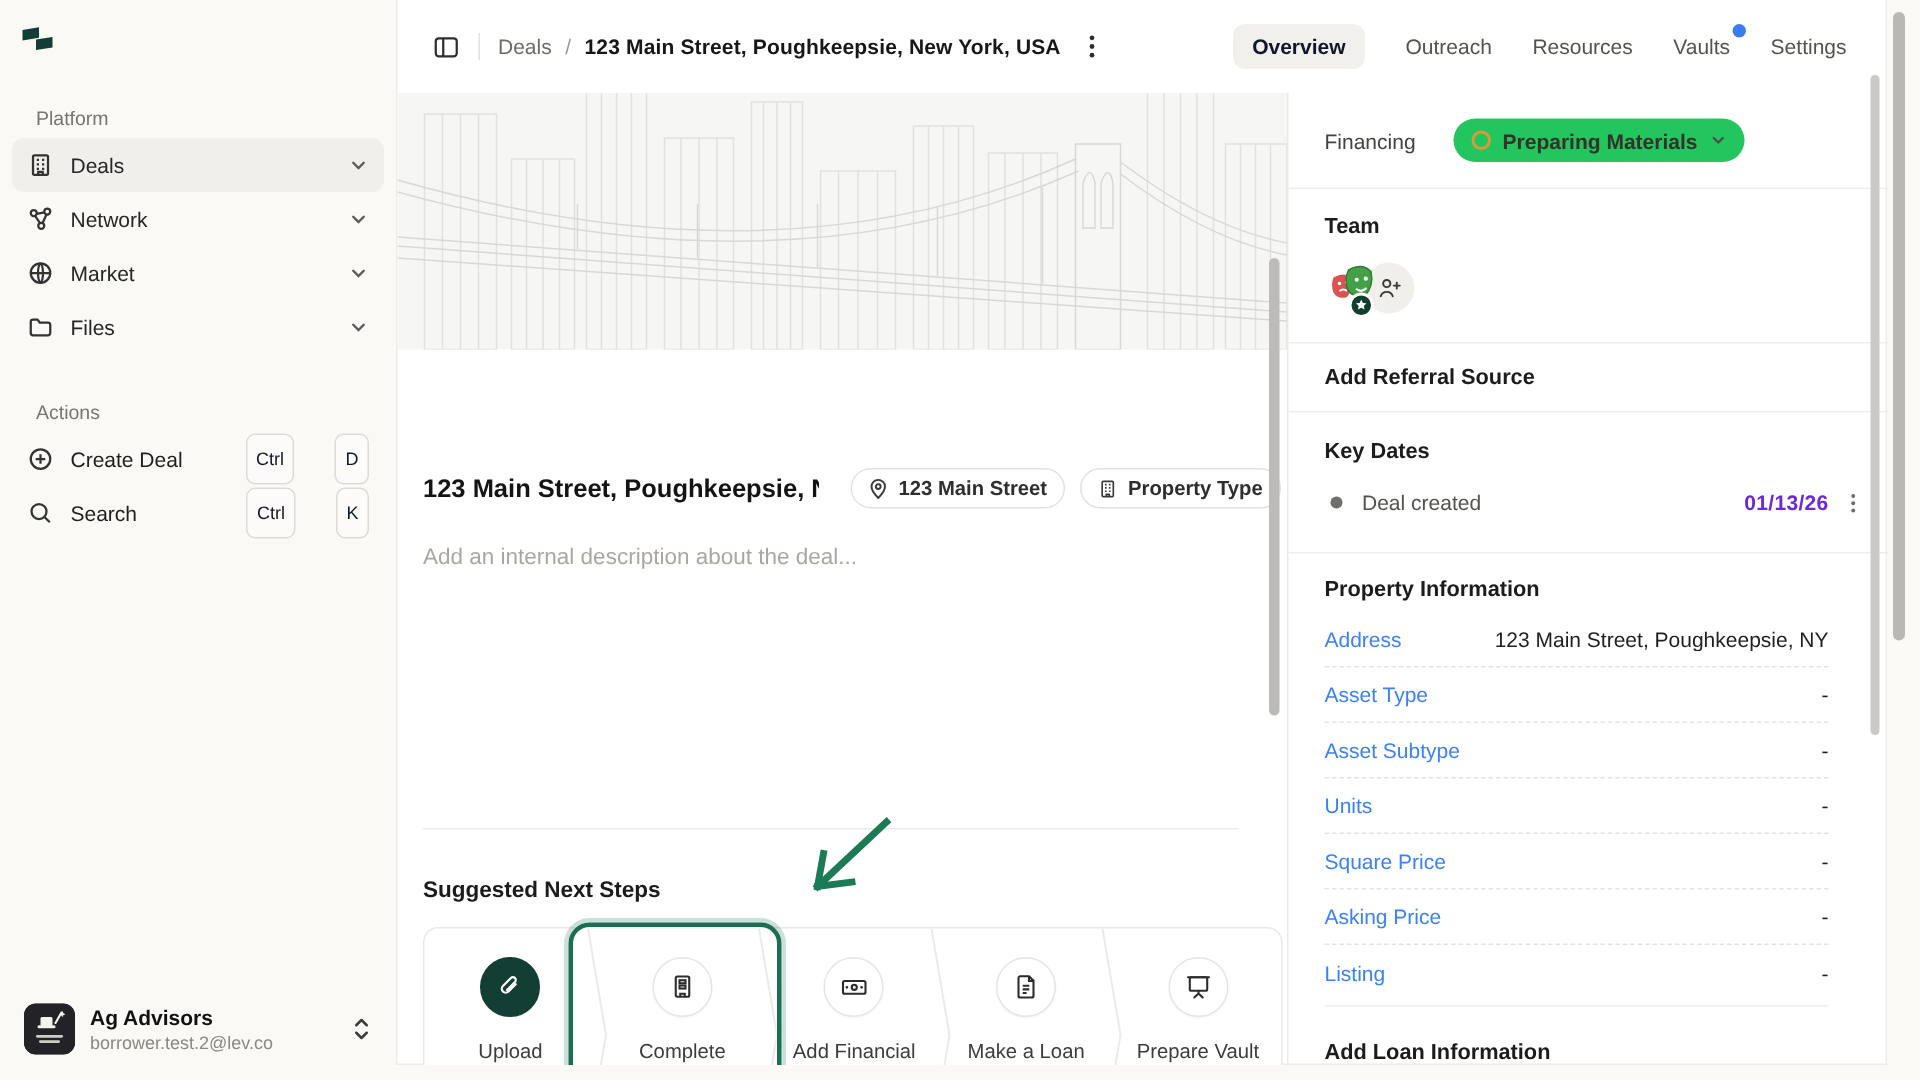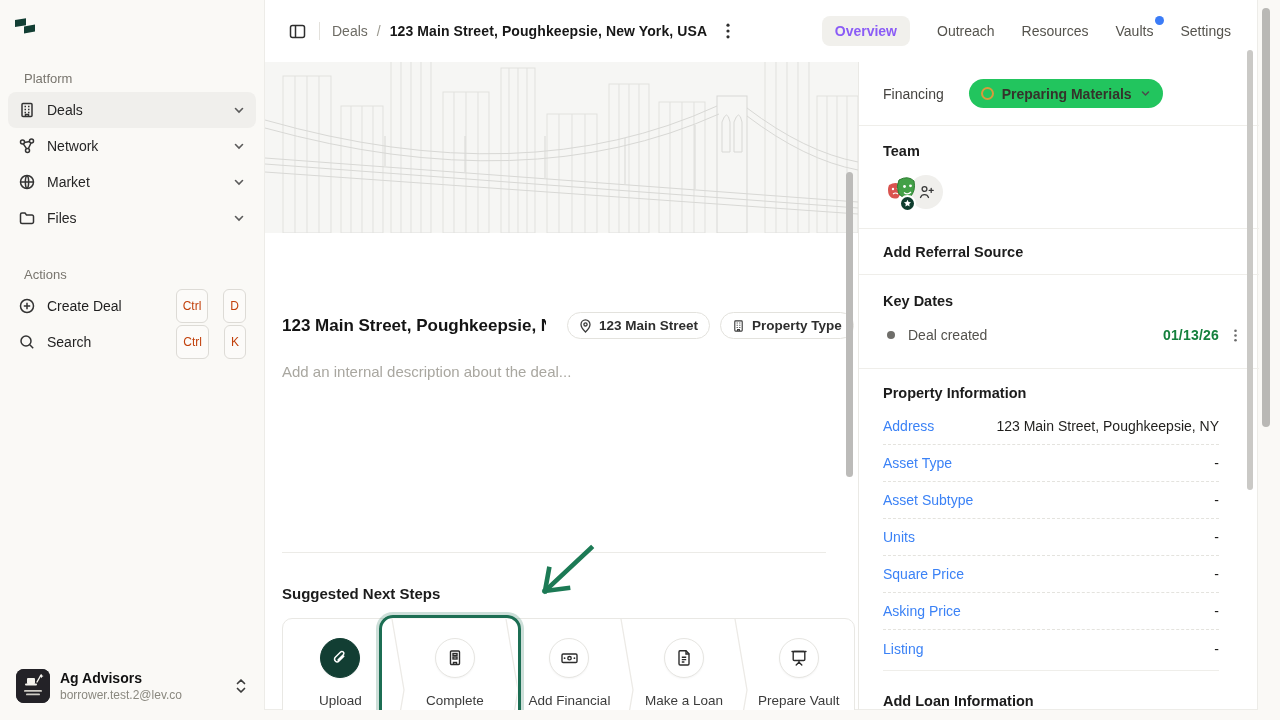--- a/index.html
+++ b/index.html
@@ -13,39 +13,39 @@
   .side-section-label { position:absolute; left:24px; font-size:13px; color:#78756e; }
   .lbl-platform { top:71px; }
   .lbl-actions { top:267px; }
   .nav { position:absolute; left:8px; right:8px; top:92px; }
   .nav-item { height:36px; display:flex; align-items:center; padding:0 10px; border-radius:8px; gap:11px; color:#262626; cursor:pointer; }
   .nav-item.active { background:#f0efec; }
   .nav-item .grow { flex:1; }
   .acts { position:absolute; left:8px; right:8px; top:288px; }
   .act-item { height:36px; display:flex; align-items:center; padding:0 10px; gap:11px; border-radius:8px; }
   .act-item .grow { flex:1; }
-  .kbd { display:inline-flex; align-items:center; justify-content:center; min-width:22px; height:21px; padding:16px 6px; border:1px solid #dddbd6; border-radius:6px; background:#fcfbf9; font-size:12px; color:#c2410c; margin-left:4px; }
+  .kbd { display:inline-flex; align-items:center; justify-content:center; min-width:22px; height:21px; padding:16px 6px; border:1px solid #dddbd6; border-radius:6px; background:#fcfbf9; font-size:12px; color:#0f172a; margin-left:16px; }
   .user-row { position:absolute; left:8px; right:8px; bottom:10px; height:48px; display:flex; align-items:center; padding:0 8px; gap:10px; }
   .user-avatar { width:34px; height:34px; border-radius:8px; background:#232227; flex:none; }
   .user-meta { flex:1; overflow:hidden; }
   .user-name { font-weight:700; font-size:14px; color:#111; }
   .user-email { font-size:12px; color:#8a887f; margin-top:2px; white-space:nowrap; }
 
   
   .canvas { position:absolute; left:264px; top:0; width:994px; height:710px; background:#fff; border:1px solid #edece8; border-top:none; }
   .chead { position:absolute; left:0; right:0; top:0; height:62px; display:flex; align-items:center; padding:0 26px 0 18px; }
   .crumb-toggle { width:28px; height:28px; display:flex; align-items:center; justify-content:center; border-radius:6px; }
   .crumb-divider { width:1px; height:18px; background:#e3e1dc; margin:0 12px 0 8px; }
   .crumb-sec { color:#6e6c65; }
   .crumb-sep { color:#9b998f; margin:0 9px; }
   .crumb-cur { color:#171717; font-weight:700; letter-spacing:.1px; }
   .crumb-kebab { width:26px; height:26px; display:flex; align-items:center; justify-content:center; margin-left:8px; border-radius:6px; }
   .tabs { margin-left:auto; display:flex; align-items:center; gap:27px; }
   .tab { color:#55534d; cursor:pointer; position:relative; }
-  .tab.active { background:#f1f0ec; color:#8b5cf6; font-weight:700; padding:7px 13px; border-radius:8px; }
+  .tab.active { background:#f1f0ec; color:#0f172a; font-weight:700; padding:7px 13px; border-radius:8px; }
   .tab-dot { position:absolute; top:-7px; right:-11px; width:9px; height:9px; border-radius:50%; background:#3b7cf7; }
 
   
   .maincol { position:absolute; left:0; top:62px; width:593px; height:648px; overflow:hidden; }
   .hero { position:absolute; left:0; top:0; width:593px; height:171px; background:#f6f6f4; }
   .title-row { position:absolute; left:17px; top:250px; width:560px; display:flex; align-items:center; gap:21px; }
   .deal-title { font-size:17px; font-weight:700; color:#141414; white-space:nowrap; overflow:hidden; max-width:264px; flex:none; }
   .badges { display:flex; gap:10px; flex:none; }
   .badge { height:27px; display:flex; align-items:center; gap:7px; padding:0 11px; border:1px solid #e3e2dd; border-radius:14px; background:#fff; font-size:13.5px; color:#2e2e2e; font-weight:600; }
   .desc { position:absolute; left:17px; top:301px; font-size:15px; color:#a9a7a0; }
@@ -74,21 +74,21 @@
   .p-head { font-size:14.5px; font-weight:700; color:#1c1c1c; }
   .avatars { margin-top:13px; display:flex; align-items:center; height:40px; position:relative; }
   .avatar-masks { position:relative; width:38px; height:38px; z-index:2; }
   .avatar-badge { position:absolute; left:16px; top:22px; width:17px; height:17px; border-radius:50%; background:#0f3d2e; border:2px solid #fff; display:flex; align-items:center; justify-content:center; z-index:3; }
   .avatar-add { width:34px; height:34px; border-radius:50%; background:#f0efec; margin-left:-12px; display:flex; align-items:center; justify-content:center; z-index:1; }
   .referral { height:46px; display:flex; align-items:center; }
   .keydates { height:94px; padding-top:18px; }
   .kd-row { margin-top:15px; display:flex; align-items:center; }
   .kd-dot { width:8px; height:8px; border-radius:50%; background:#6f6e6a; margin:0 13px 0 4px; }
   .kd-label { color:#54524d; }
-  .kd-val { margin-left:auto; font-weight:600; color:#15803d; letter-spacing:.2px; }
+  .kd-val { margin-left:auto; font-weight:600; color:#6d28d9; letter-spacing:.2px; }
   .kd-kebab { width:22px; height:22px; display:flex; align-items:center; justify-content:center; margin-left:5px; margin-right:-27px; }
   .propinfo { padding-top:16px; }
   .pi-rows { margin-top:7px; }
   .pi-row { height:37px; display:flex; align-items:center; justify-content:space-between; border-bottom:1px dashed #e4e3de; }
   .pi-row:last-child { border-bottom:none; }
   .pi-l { color:#3b82f6; }
   .pi-v { color:#201f1d; font-weight:400; white-space:nowrap; overflow:hidden; max-width:260px; text-align:right; }
   .pi-foot { height:1px; background:#efeeea; margin-top:3px; }
   .loansec { padding-top:22px; }
 

